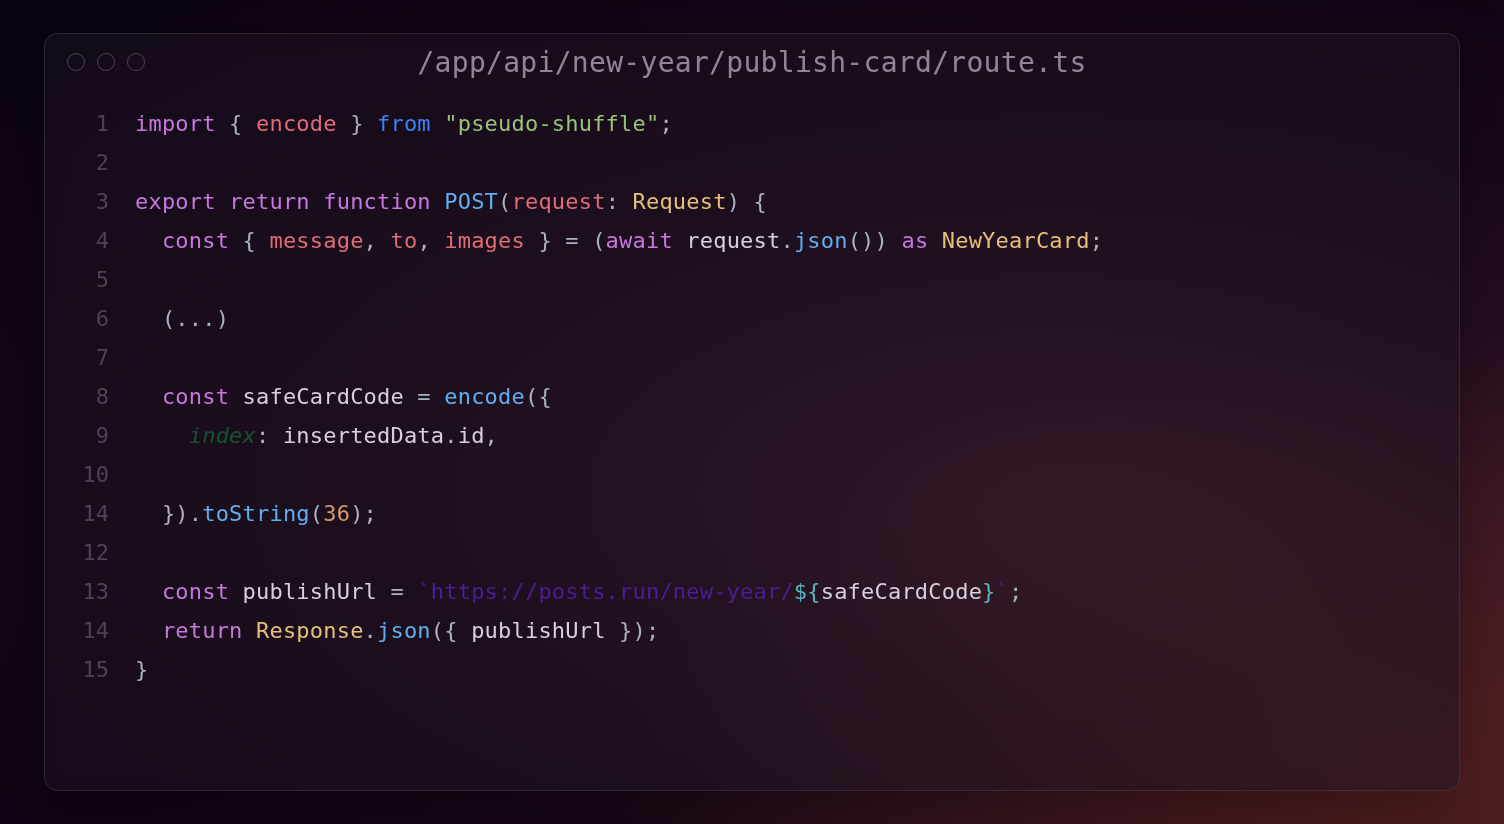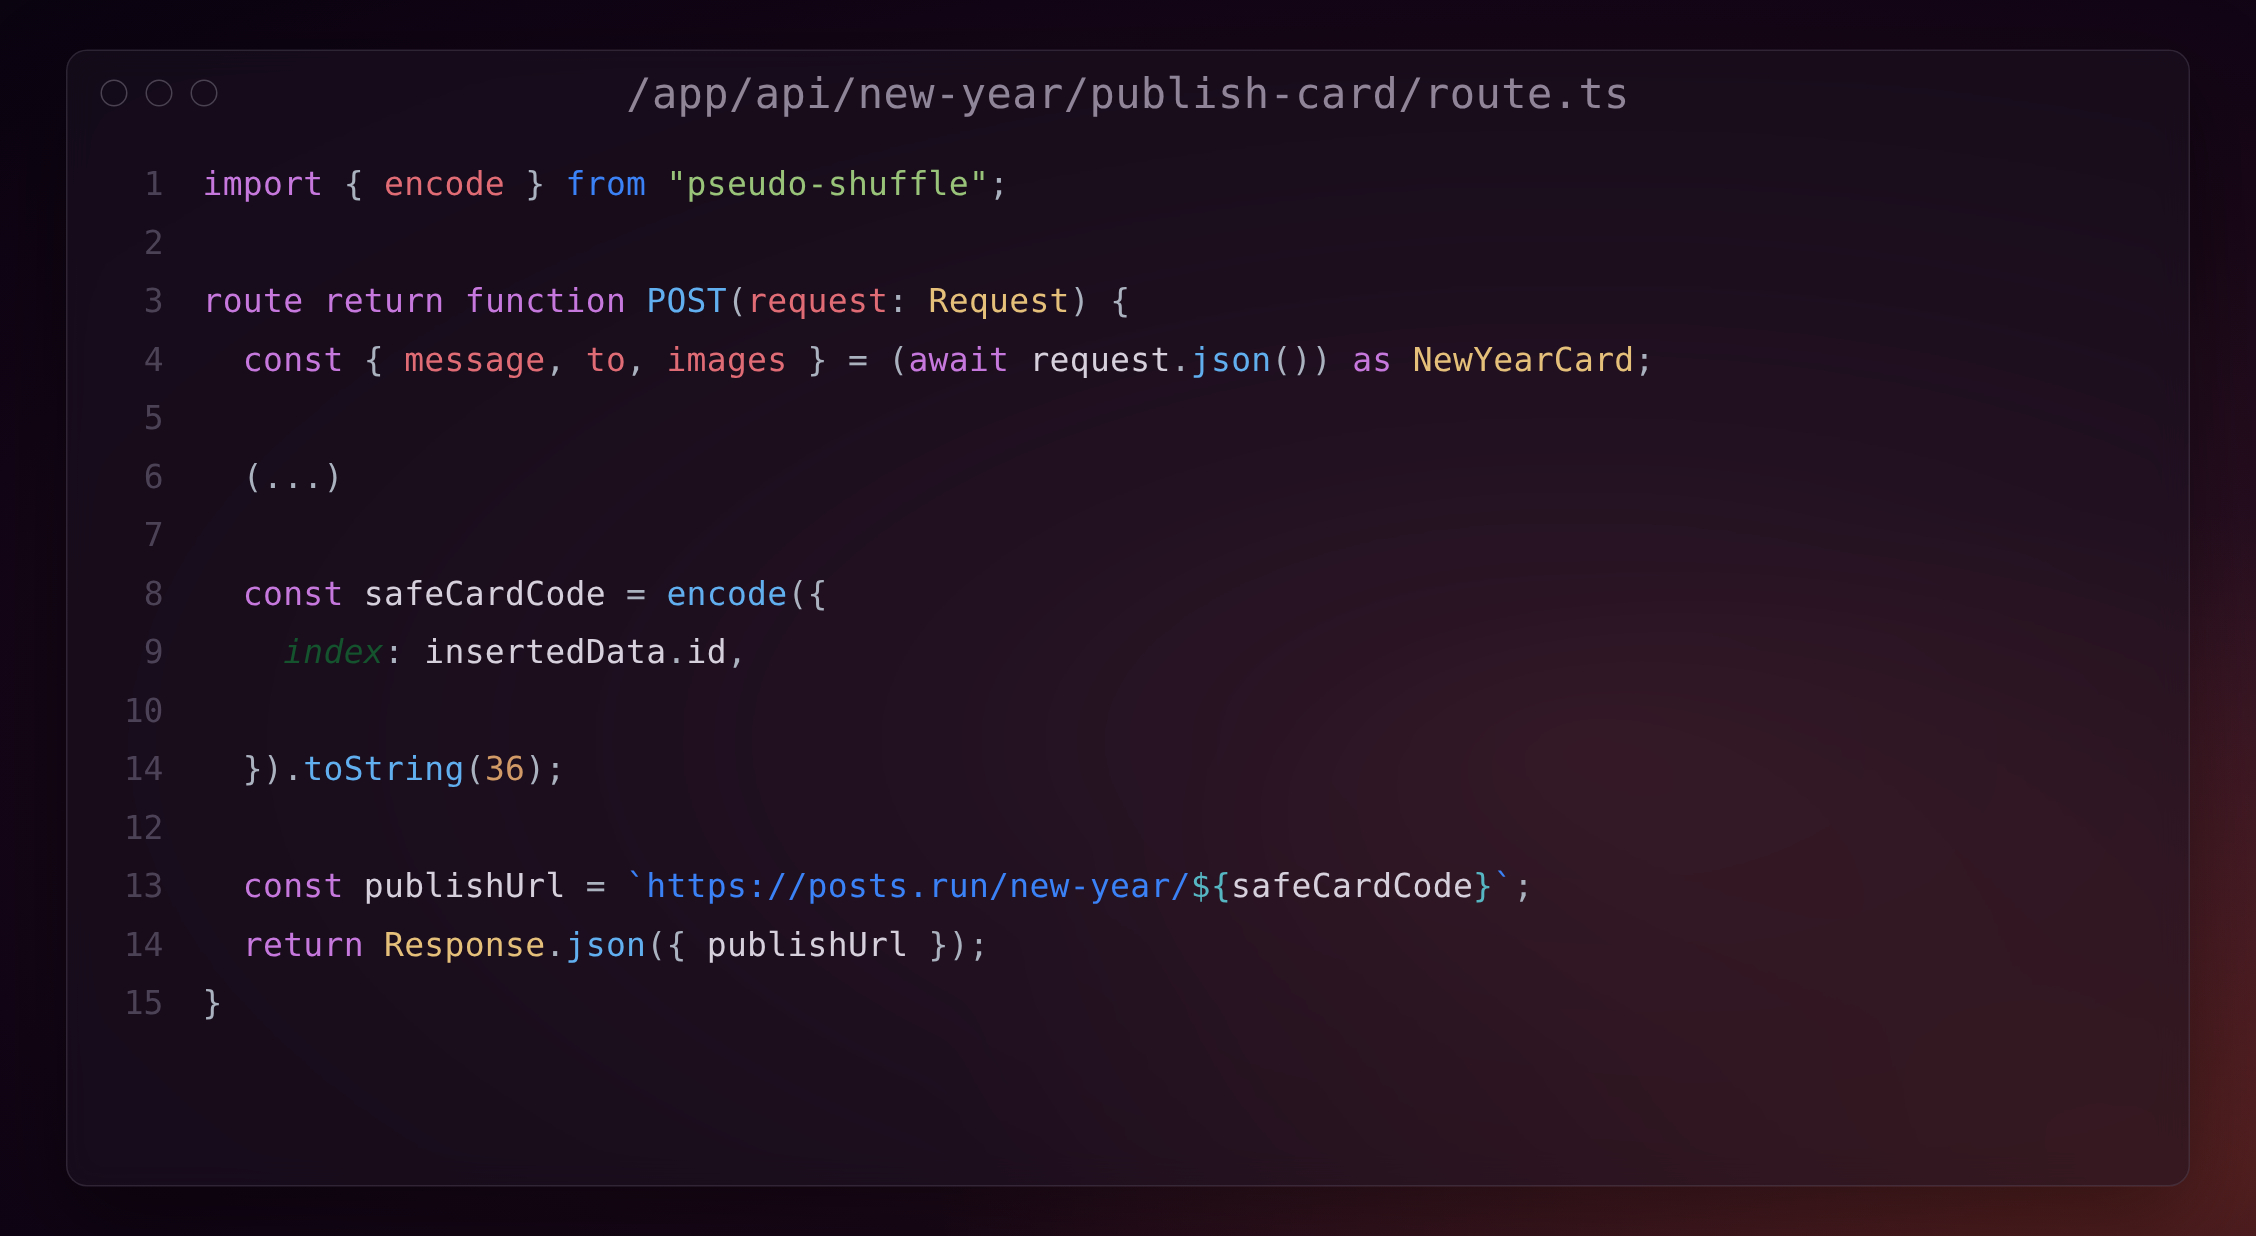--- a/index.html
+++ b/index.html
@@ -104,21 +104,21 @@
     .tk-keyword { color: #c678dd; margin-top: 36px; }
     .tk-punct { color: #abb2bf; }
     .tk-ident { color: #e06c75; }
     .tk-from { color: #3b82f6; }
     .tk-string { color: #98c379; }
     .tk-func { color: #61afef; }
     .tk-type { color: #e5c07b; }
     .tk-plain { color: #d6d0dc; }
     .tk-number { color: #d19a66; }
     .tk-prop { color: #14532d; font-style: italic; }
-    .tk-tmpl { color: #3b82f6; }
+    .tk-tmpl { color: #4c1d95; }
     .tk-tmplbr { color: #56b6c2; }
     .tk-dot { color: #abb2bf; }
   </style>
 </head>
 <body>
 
 <div class="window">
   <div class="title-bar">
     <div class="traffic-lights">
       <div class="traffic-light"></div>
@@ -135,21 +135,21 @@
       <span class="code"><span class="tk-keyword">import</span><span class="tk-punct"> { </span><span class="tk-ident">encode</span><span class="tk-punct"> } </span><span class="tk-from">from</span><span class="tk-punct"> </span><span class="tk-string">"pseudo-shuffle"</span><span class="tk-punct">;</span></span>
     </div>
 
     <div class="line">
       <span class="line-number">2</span>
       <span class="code"></span>
     </div>
 
     <div class="line">
       <span class="line-number">3</span>
-      <span class="code"><span class="tk-keyword">route</span><span> </span><span class="tk-keyword">return</span><span> </span><span class="tk-keyword">function</span><span> </span><span class="tk-func">POST</span><span class="tk-punct">(</span><span class="tk-ident">request</span><span class="tk-punct">: </span><span class="tk-type">Request</span><span class="tk-punct">) {</span></span>
+      <span class="code"><span class="tk-keyword">export</span><span> </span><span class="tk-keyword">return</span><span> </span><span class="tk-keyword">function</span><span> </span><span class="tk-func">POST</span><span class="tk-punct">(</span><span class="tk-ident">request</span><span class="tk-punct">: </span><span class="tk-type">Request</span><span class="tk-punct">) {</span></span>
     </div>
 
     <div class="line">
       <span class="line-number">4</span>
       <span class="code"><span>  </span><span class="tk-keyword">const</span><span class="tk-punct"> { </span><span class="tk-ident">message</span><span class="tk-punct">, </span><span class="tk-ident">to</span><span class="tk-punct">, </span><span class="tk-ident">images</span><span class="tk-punct"> } = (</span><span class="tk-keyword">await</span><span> </span><span class="tk-plain">request</span><span class="tk-dot">.</span><span class="tk-func">json</span><span class="tk-punct">()) </span><span class="tk-keyword">as</span><span> </span><span class="tk-type">NewYearCard</span><span class="tk-punct">;</span></span>
     </div>
 
     <div class="line">
       <span class="line-number">5</span>
       <span class="code"></span>

